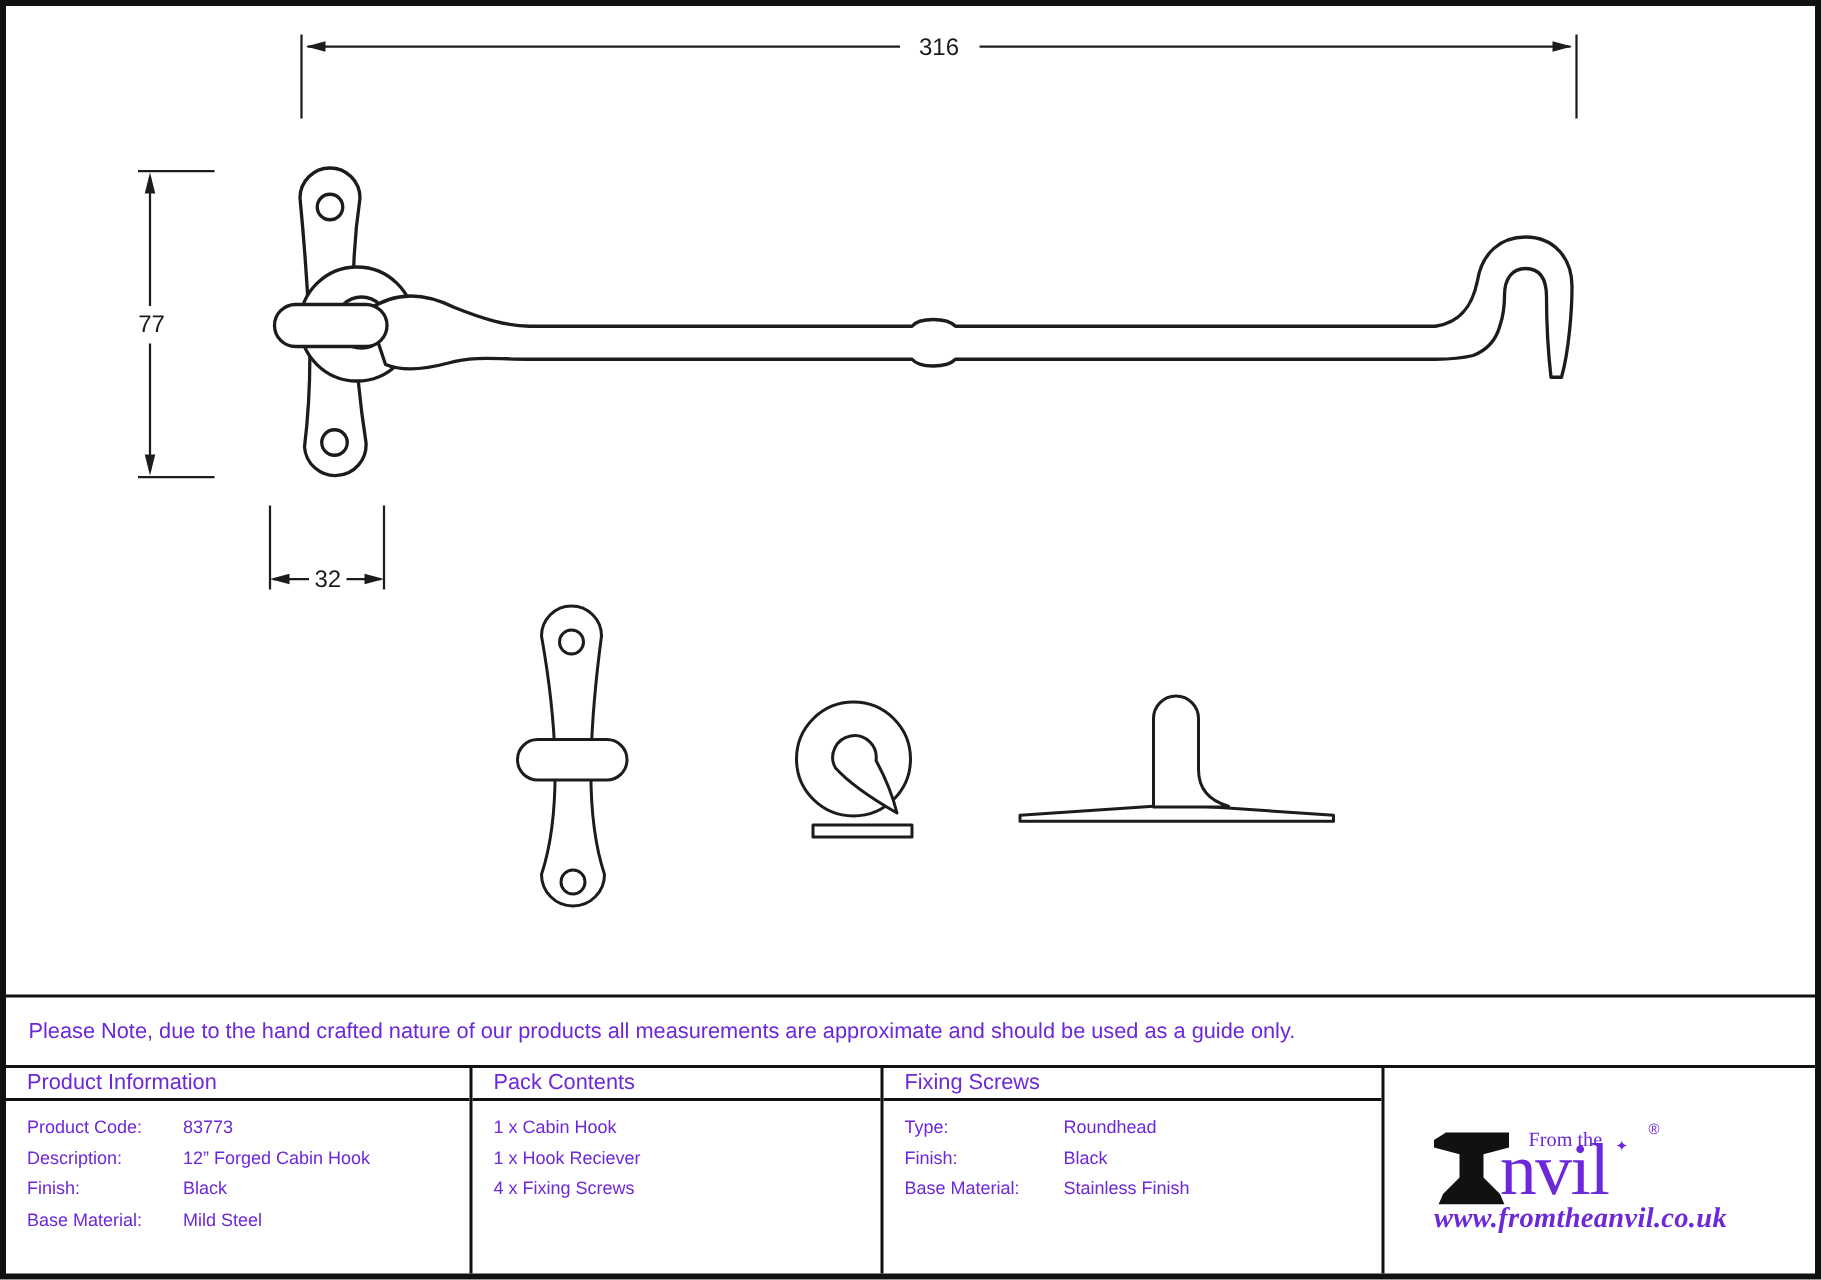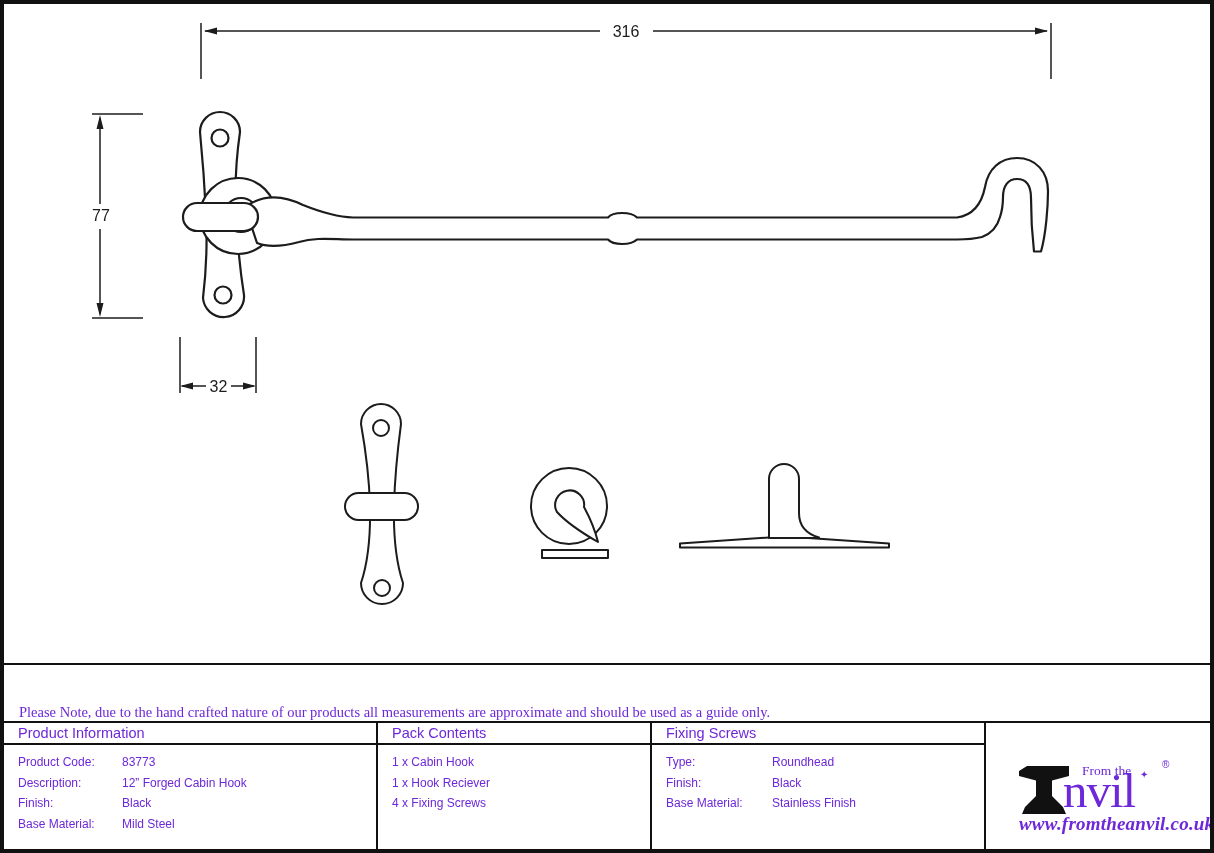--- a/index.html
+++ b/index.html
@@ -6,27 +6,27 @@
   html,body { background:#888; }
   .page {
     width:1214px; height:853px; background:#ffffff; position:relative;
     border:4px solid #111; font-family:"Liberation Sans", sans-serif; color:#6d28d9;
     overflow:hidden;
   }
   .drawing-area { width:1206px; height:659px; position:relative; }
   .drawing-area svg { display:block; }
 
   .note-row {
-    height:58px; border-top:2px solid #111; display:flex; align-items:flex-end;
-    padding-left:15px; font-size:14.5px;font-family:Liberation Serif, serif;
+    height:47px; border-top:2px solid #111; display:flex; align-items:center;
+    padding-left:15px; font-size:14.5px;
   }
   .spec-table { display:flex; border-top:2px solid #111; height:143px; }
   .col { height:100%; }
   .col-borderd { border-right:2px solid #111; }
-  .col1 { width:374px; }
+  .col1 { width:311px; }
   .col2 { width:274px; }
   .col3 { width:334px; }
   .col4 { flex:1; position:relative; }
   .col-header {
     height:22px; border-bottom:2px solid #111; display:flex; align-items:center;
     padding-left:14px; font-size:14.5px;
   }
   .col-body { padding-top:7px; }
   .trow { height:20.6px; display:flex; align-items:center; padding-left:14px; font-size:12px; }
   .tlabel1 { width:104px; }

